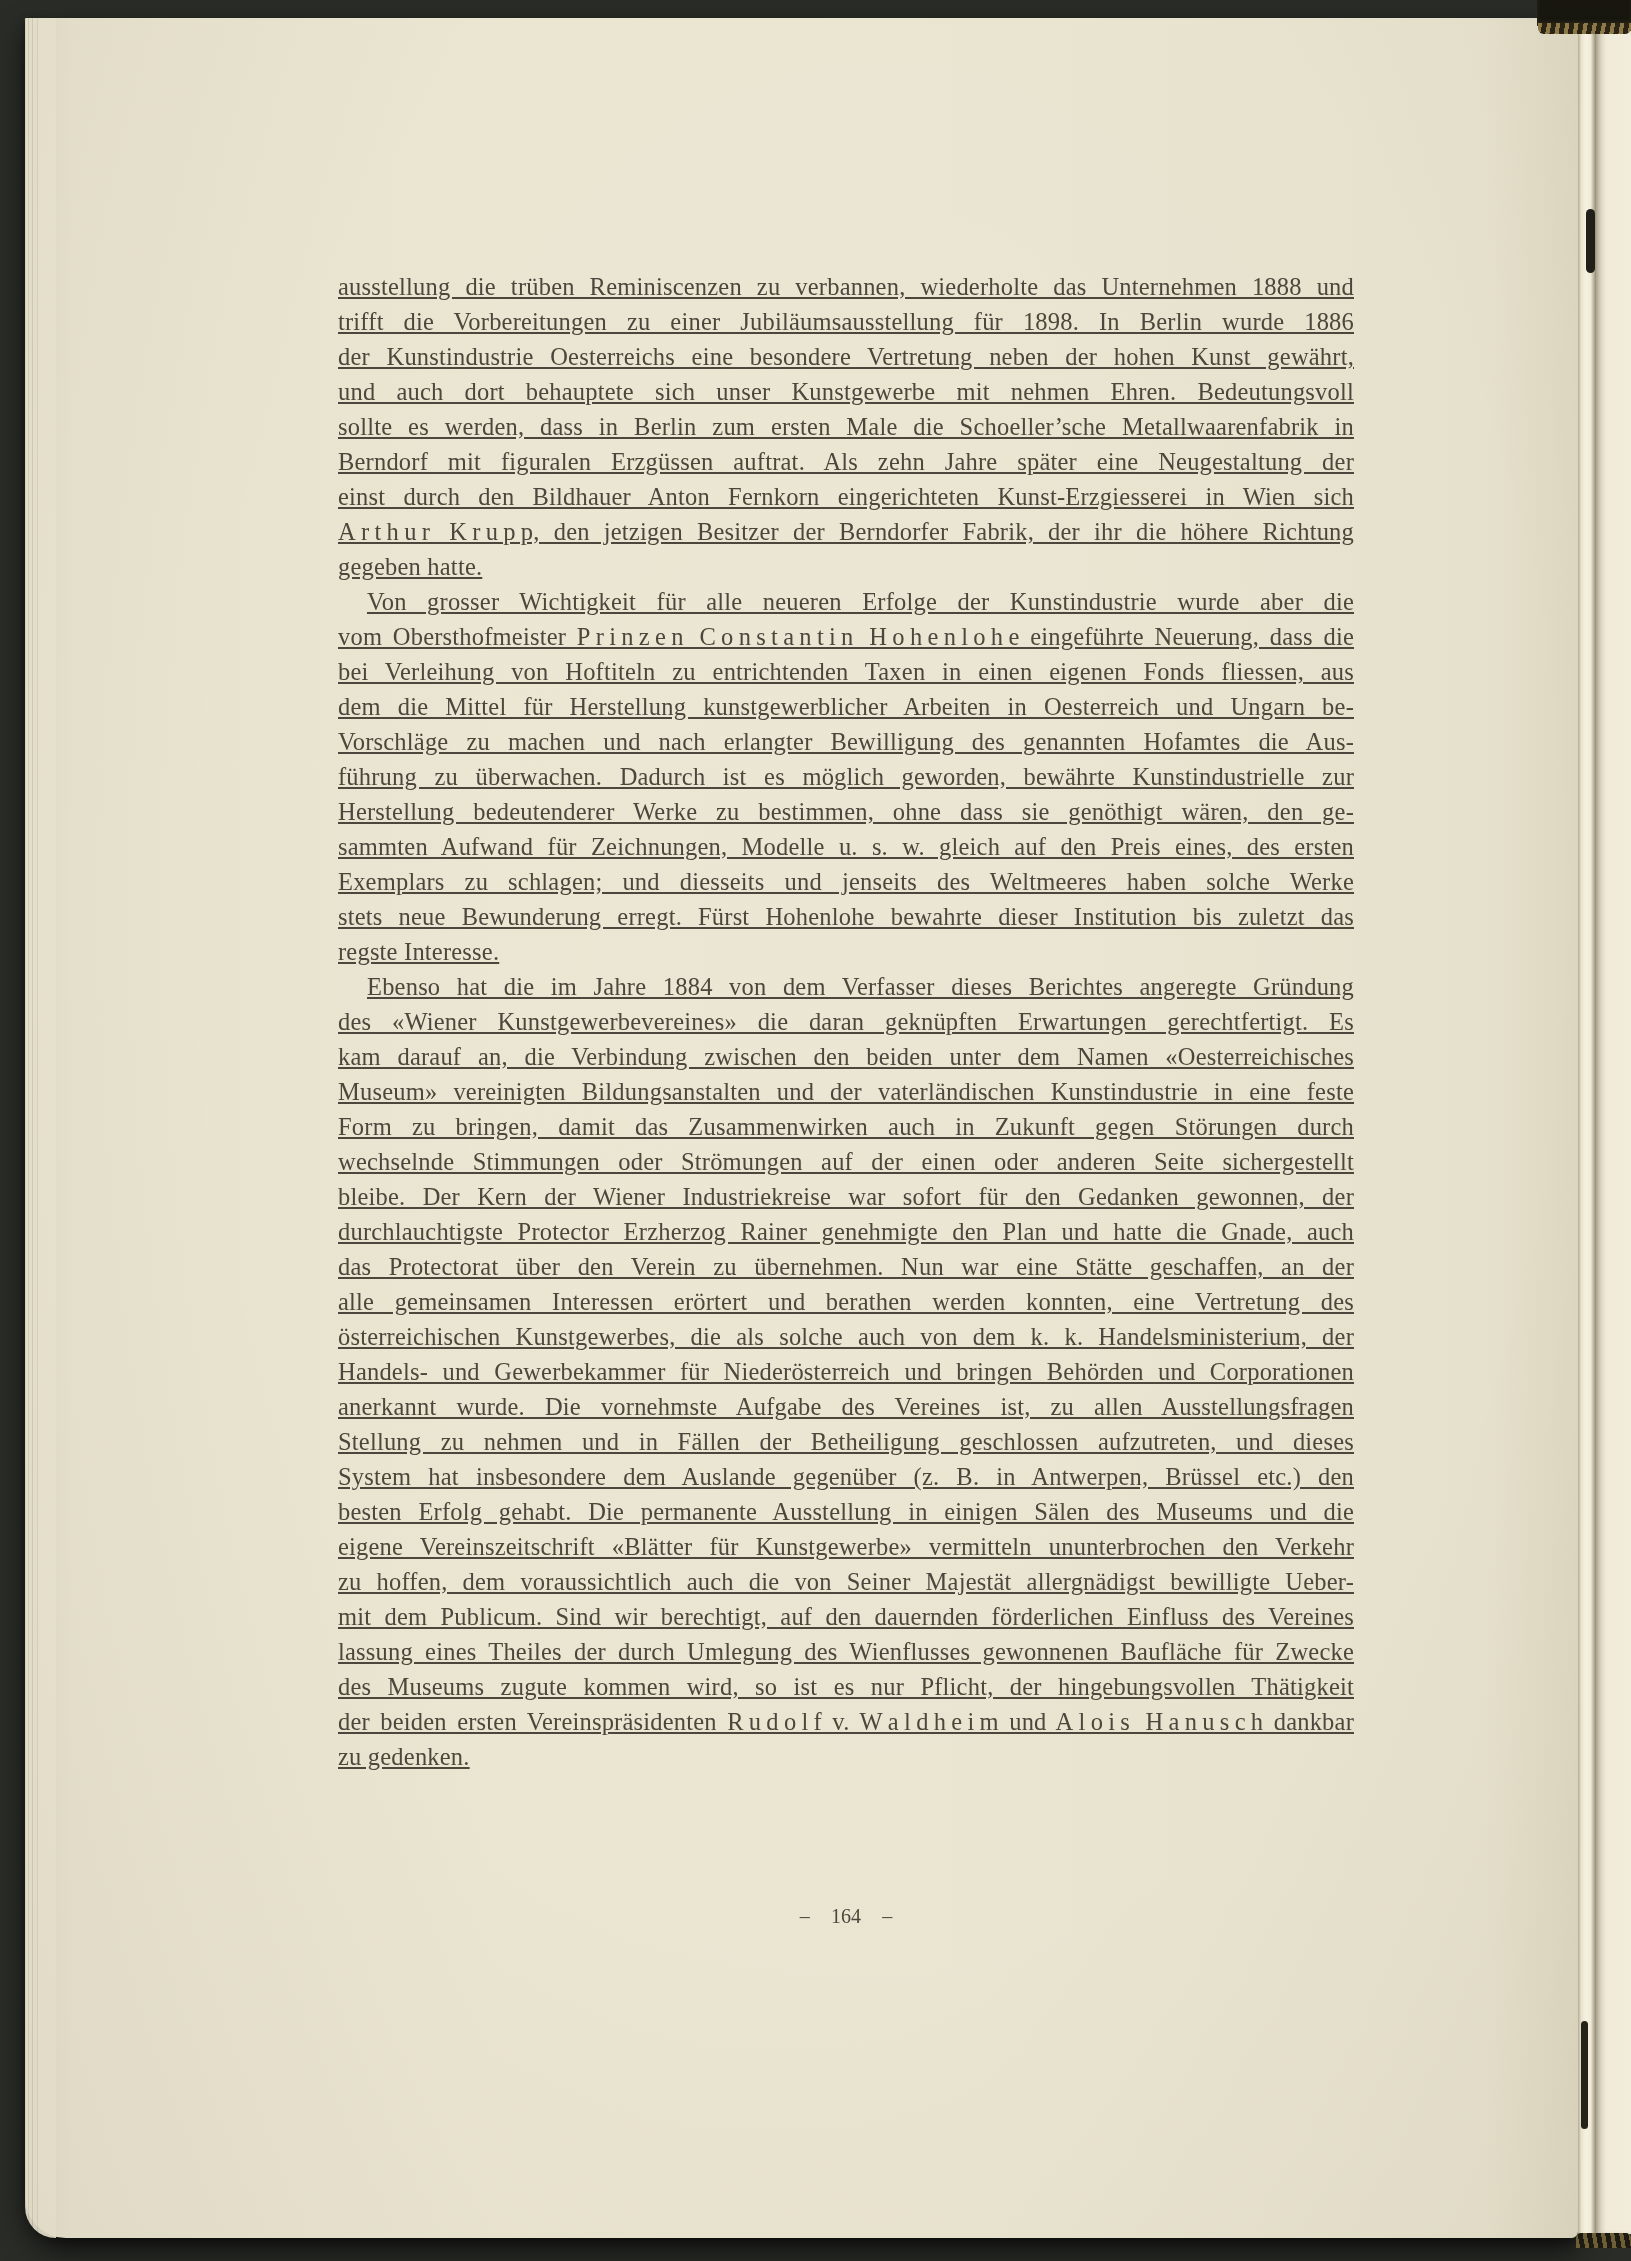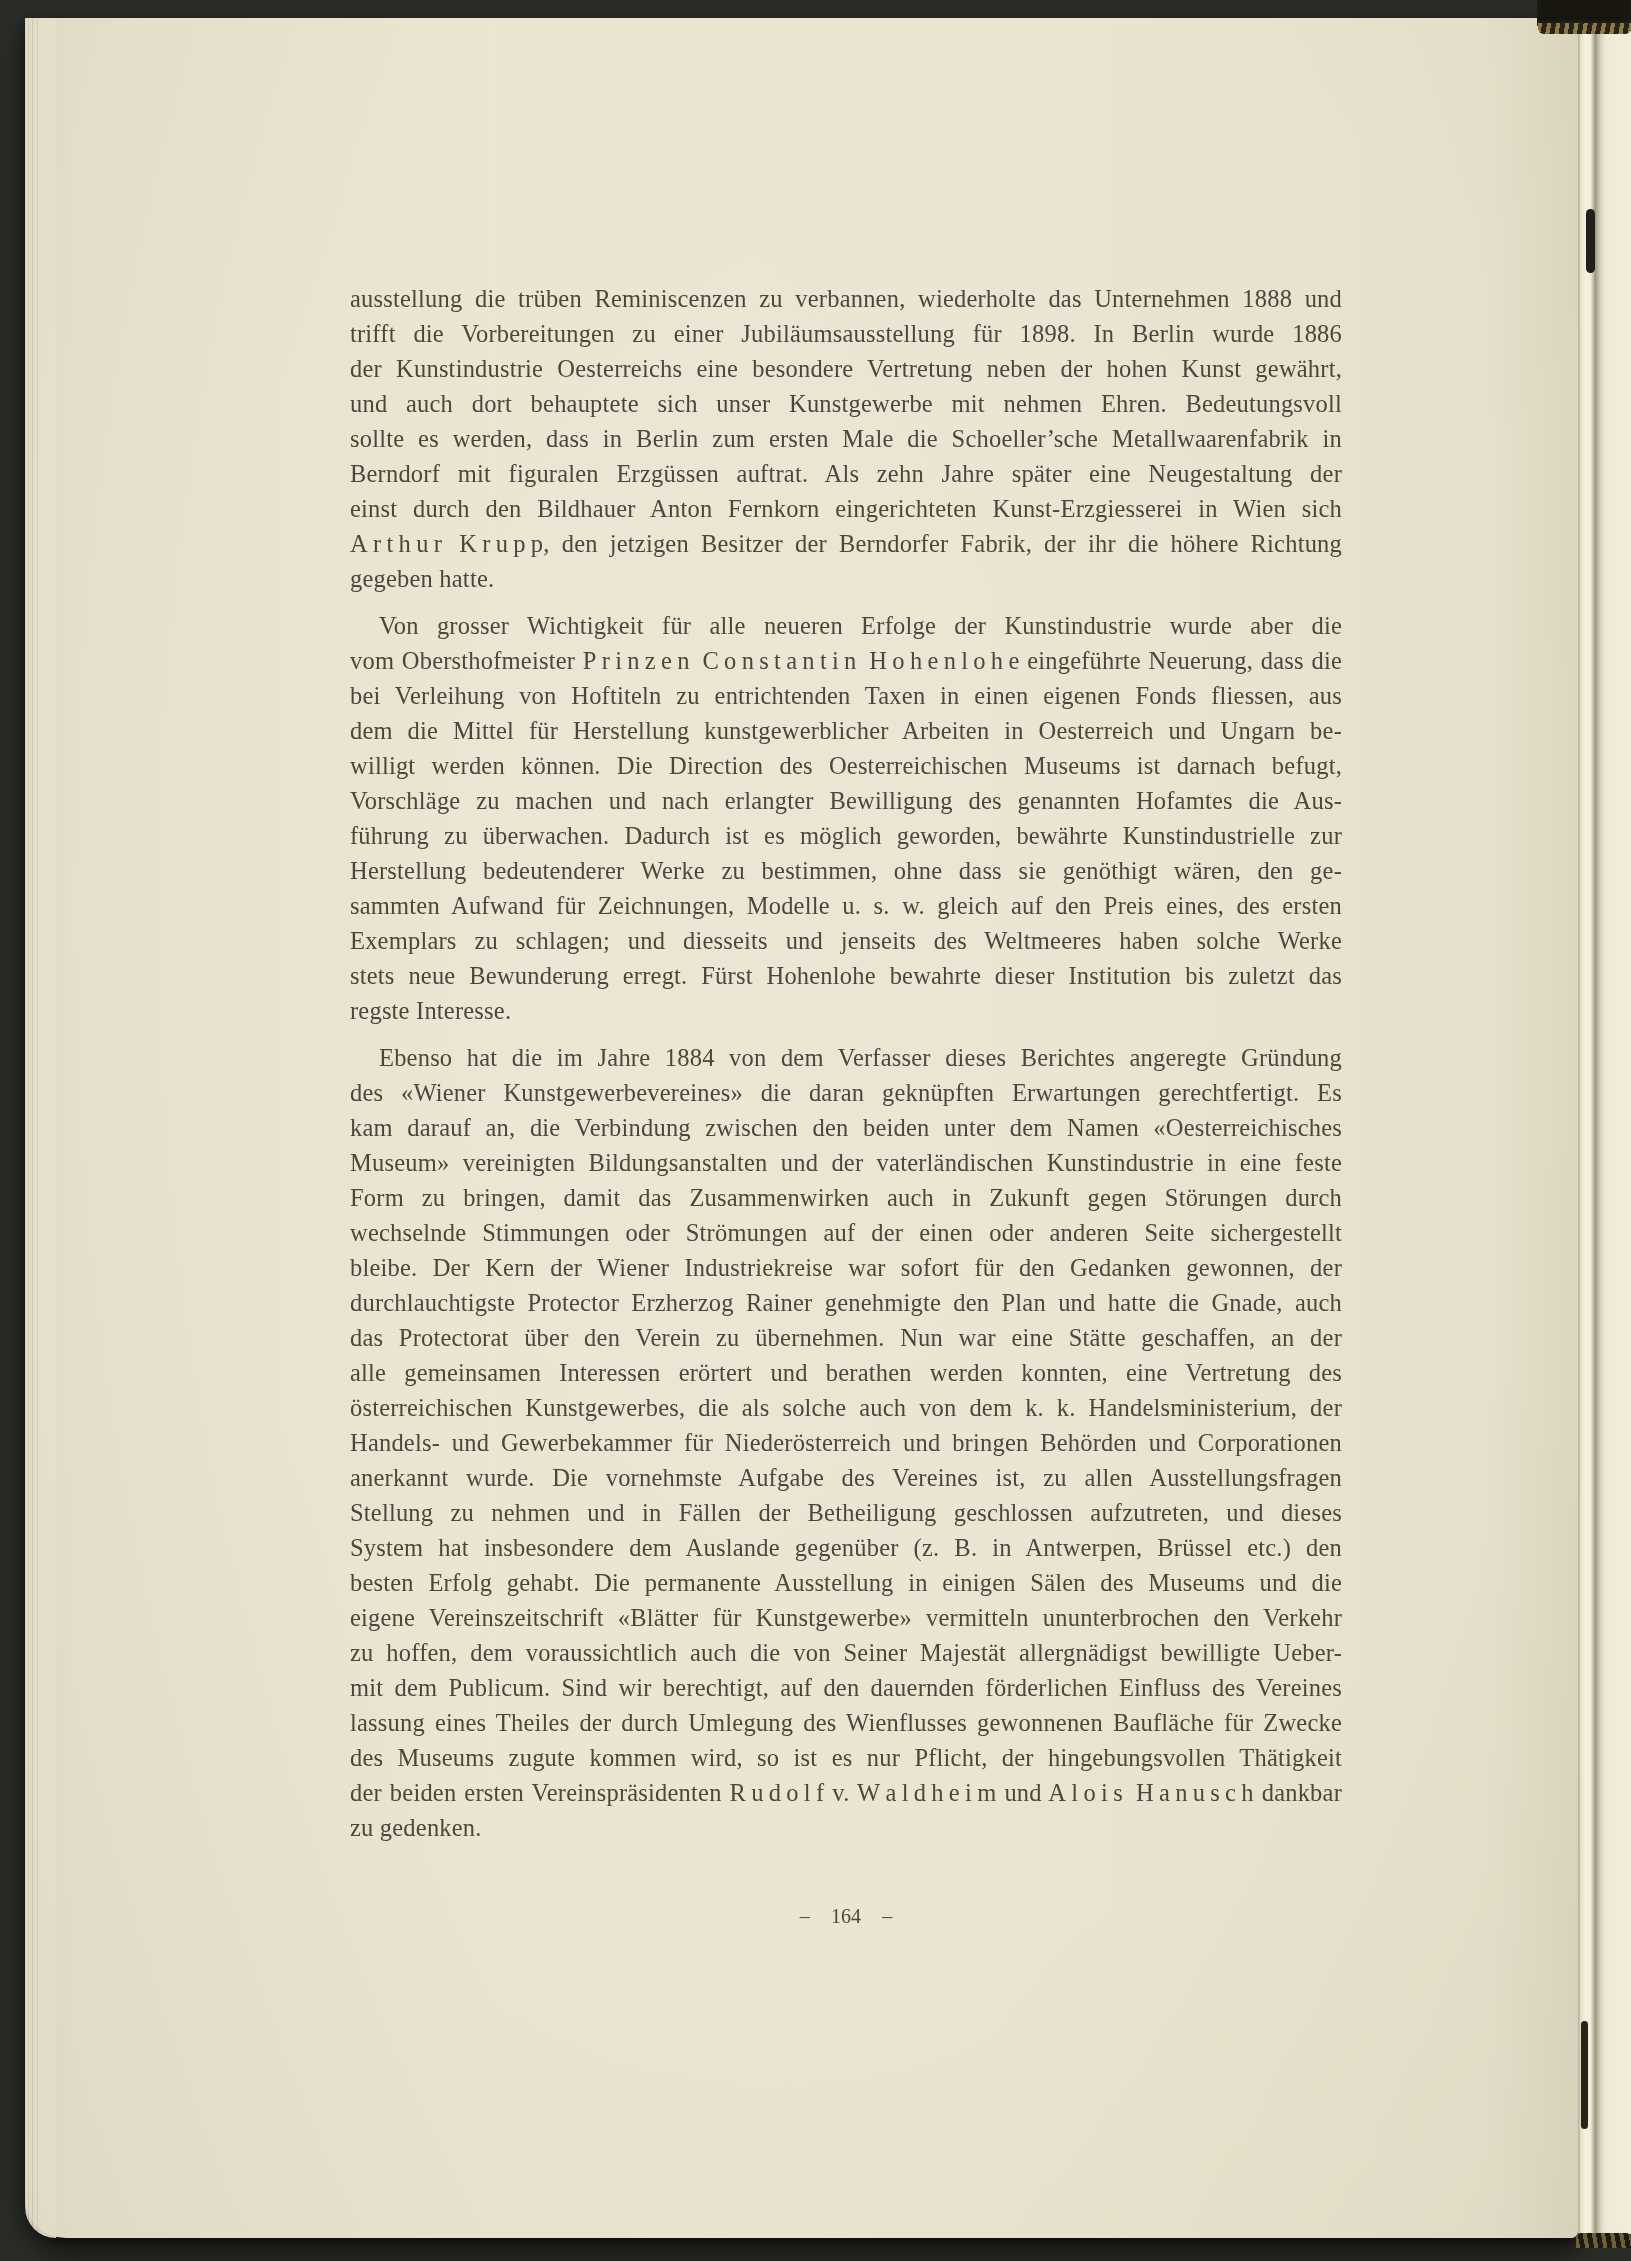--- a/index.html
+++ b/index.html
@@ -65,21 +65,21 @@
     position:absolute;left:1576px;top:2233px;width:55px;height:14.7px;
     background:repeating-linear-gradient(80deg,#6e5e36 0 4.1px,#1c1a12 4.1px 9px);
     border-radius:4.9px 4.9px 0 0;
   }
   .text-block{
     position:absolute;left:338px;top:269px;width:1016px;
     color:var(--ink);
     font-size:24.5px;
     letter-spacing:0.2px;
   }
-  .paragraph{margin:12px;padding:0;}
+  .paragraph{margin:0;padding:0;text-decoration:underline;}
   .line{
     height:35px;line-height:35px;
     text-align:justify;text-align-last:justify;
     overflow:hidden;white-space:normal;
   }
   .line.last{text-align-last:left;}
   .line.indent{text-indent:29px;}
   .page-number{
     position:absolute;left:338px;top:1904px;width:1016px;
     text-align:center;color:var(--ink);
@@ -112,21 +112,20 @@
       <div class="line">Berndorf mit figuralen Erzgüssen auftrat.  Als zehn Jahre später eine Neugestaltung der</div>
       <div class="line">einst durch den Bildhauer Anton Fernkorn eingerichteten Kunst-Erzgiesserei in Wien sich</div>
       <div class="line">A r t h u r  K r u p p, den jetzigen Besitzer der Berndorfer Fabrik, der ihr die höhere Richtung</div>
       <div class="line last">gegeben hatte.</div>
     </div>
     <div class="paragraph">
       <div class="line indent">Von grosser Wichtigkeit für alle neueren Erfolge der Kunstindustrie wurde aber die</div>
       <div class="line">vom Obersthofmeister P r i n z e n  C o n s t a n t i n  H o h e n l o h e eingeführte Neuerung, dass die</div>
       <div class="line">bei Verleihung von Hoftiteln zu entrichtenden Taxen in einen eigenen Fonds fliessen, aus</div>
       <div class="line">dem die Mittel für Herstellung kunstgewerblicher Arbeiten in Oesterreich und Ungarn be-</div>
-      <div class="line">willigt werden können.  Die Direction des Oesterreichischen Museums ist darnach befugt,</div>
       <div class="line">Vorschläge zu machen und nach erlangter Bewilligung des genannten Hofamtes die Aus-</div>
       <div class="line">führung zu überwachen.  Dadurch ist es möglich geworden, bewährte Kunstindustrielle zur</div>
       <div class="line">Herstellung bedeutenderer Werke zu bestimmen, ohne dass sie genöthigt wären, den ge-</div>
       <div class="line">sammten Aufwand für Zeichnungen, Modelle u. s. w. gleich auf den Preis eines, des ersten</div>
       <div class="line">Exemplars zu schlagen; und diesseits und jenseits des Weltmeeres haben solche Werke</div>
       <div class="line">stets neue Bewunderung erregt.  Fürst Hohenlohe bewahrte dieser Institution bis zuletzt das</div>
       <div class="line last">regste Interesse.</div>
     </div>
     <div class="paragraph">
       <div class="line indent">Ebenso hat die im Jahre 1884 von dem Verfasser dieses Berichtes angeregte Gründung</div>

